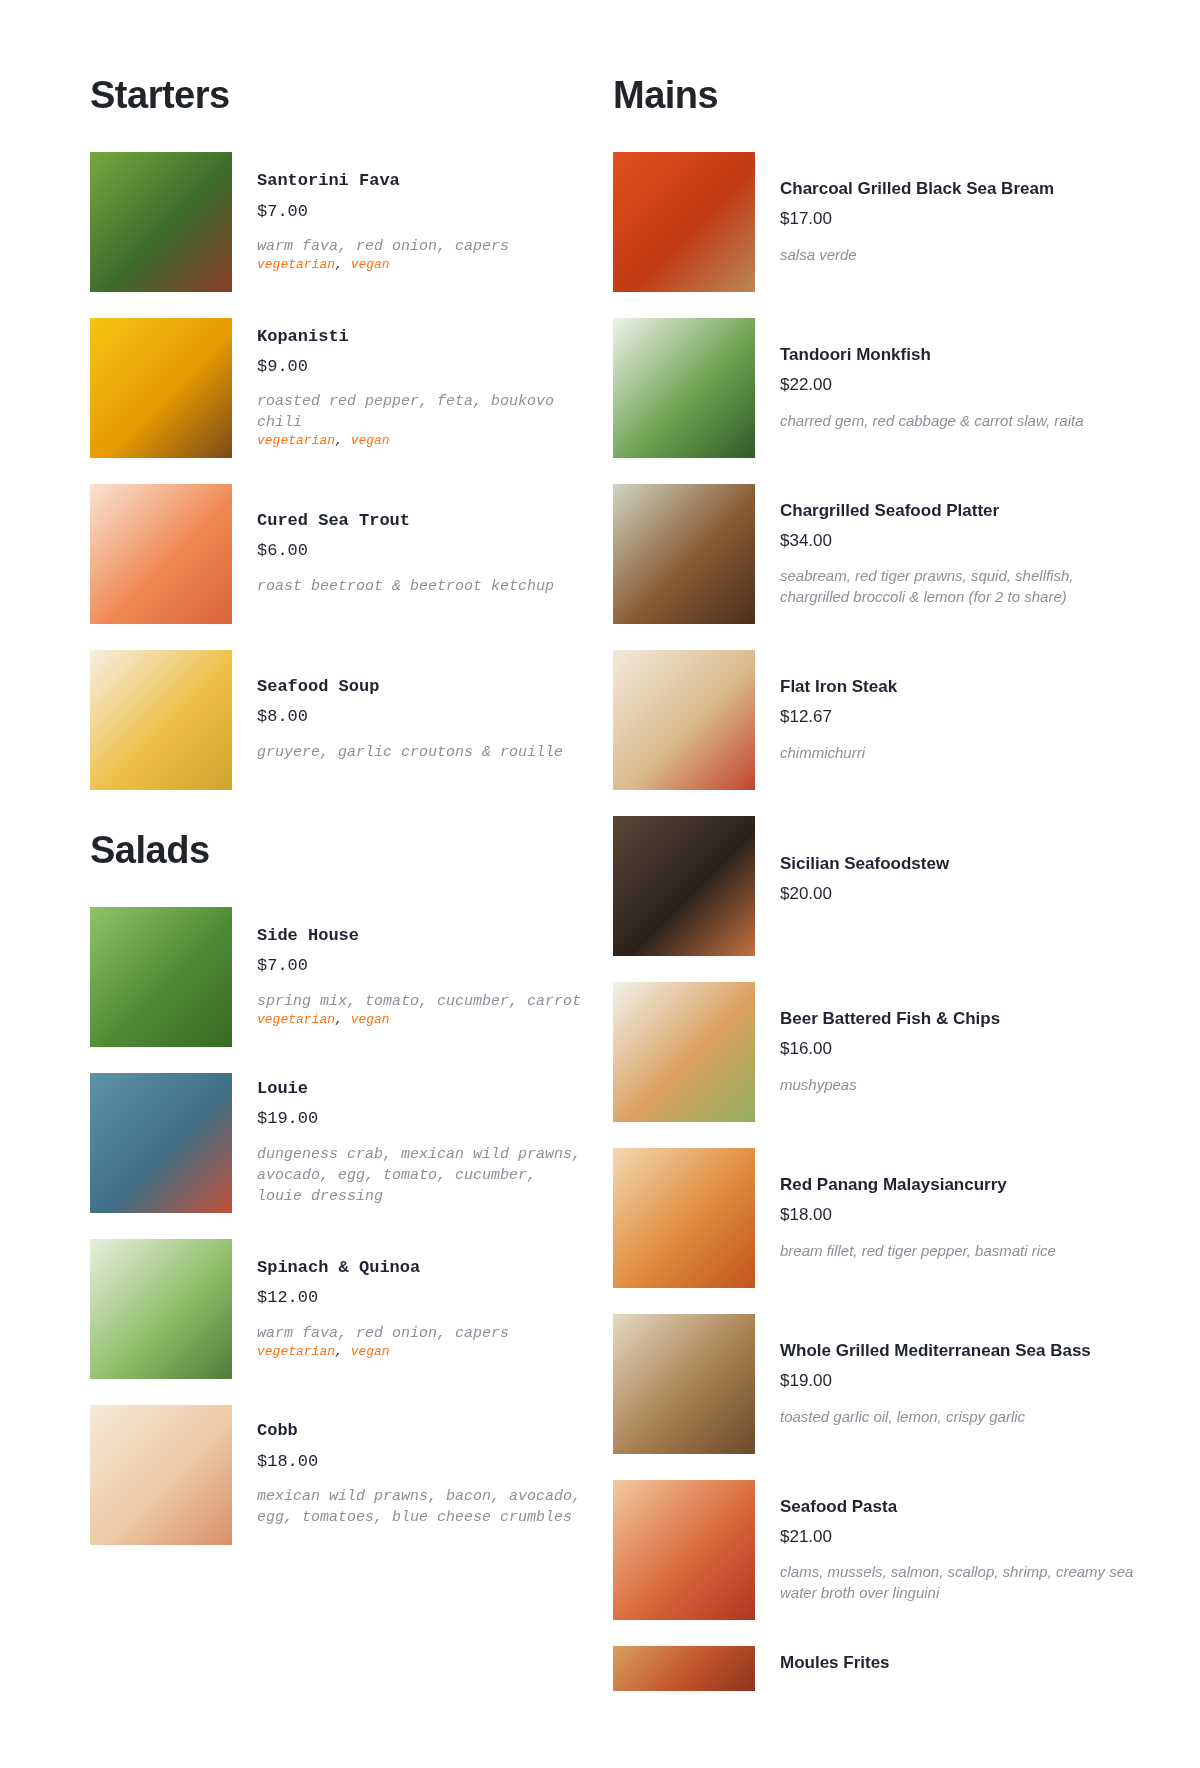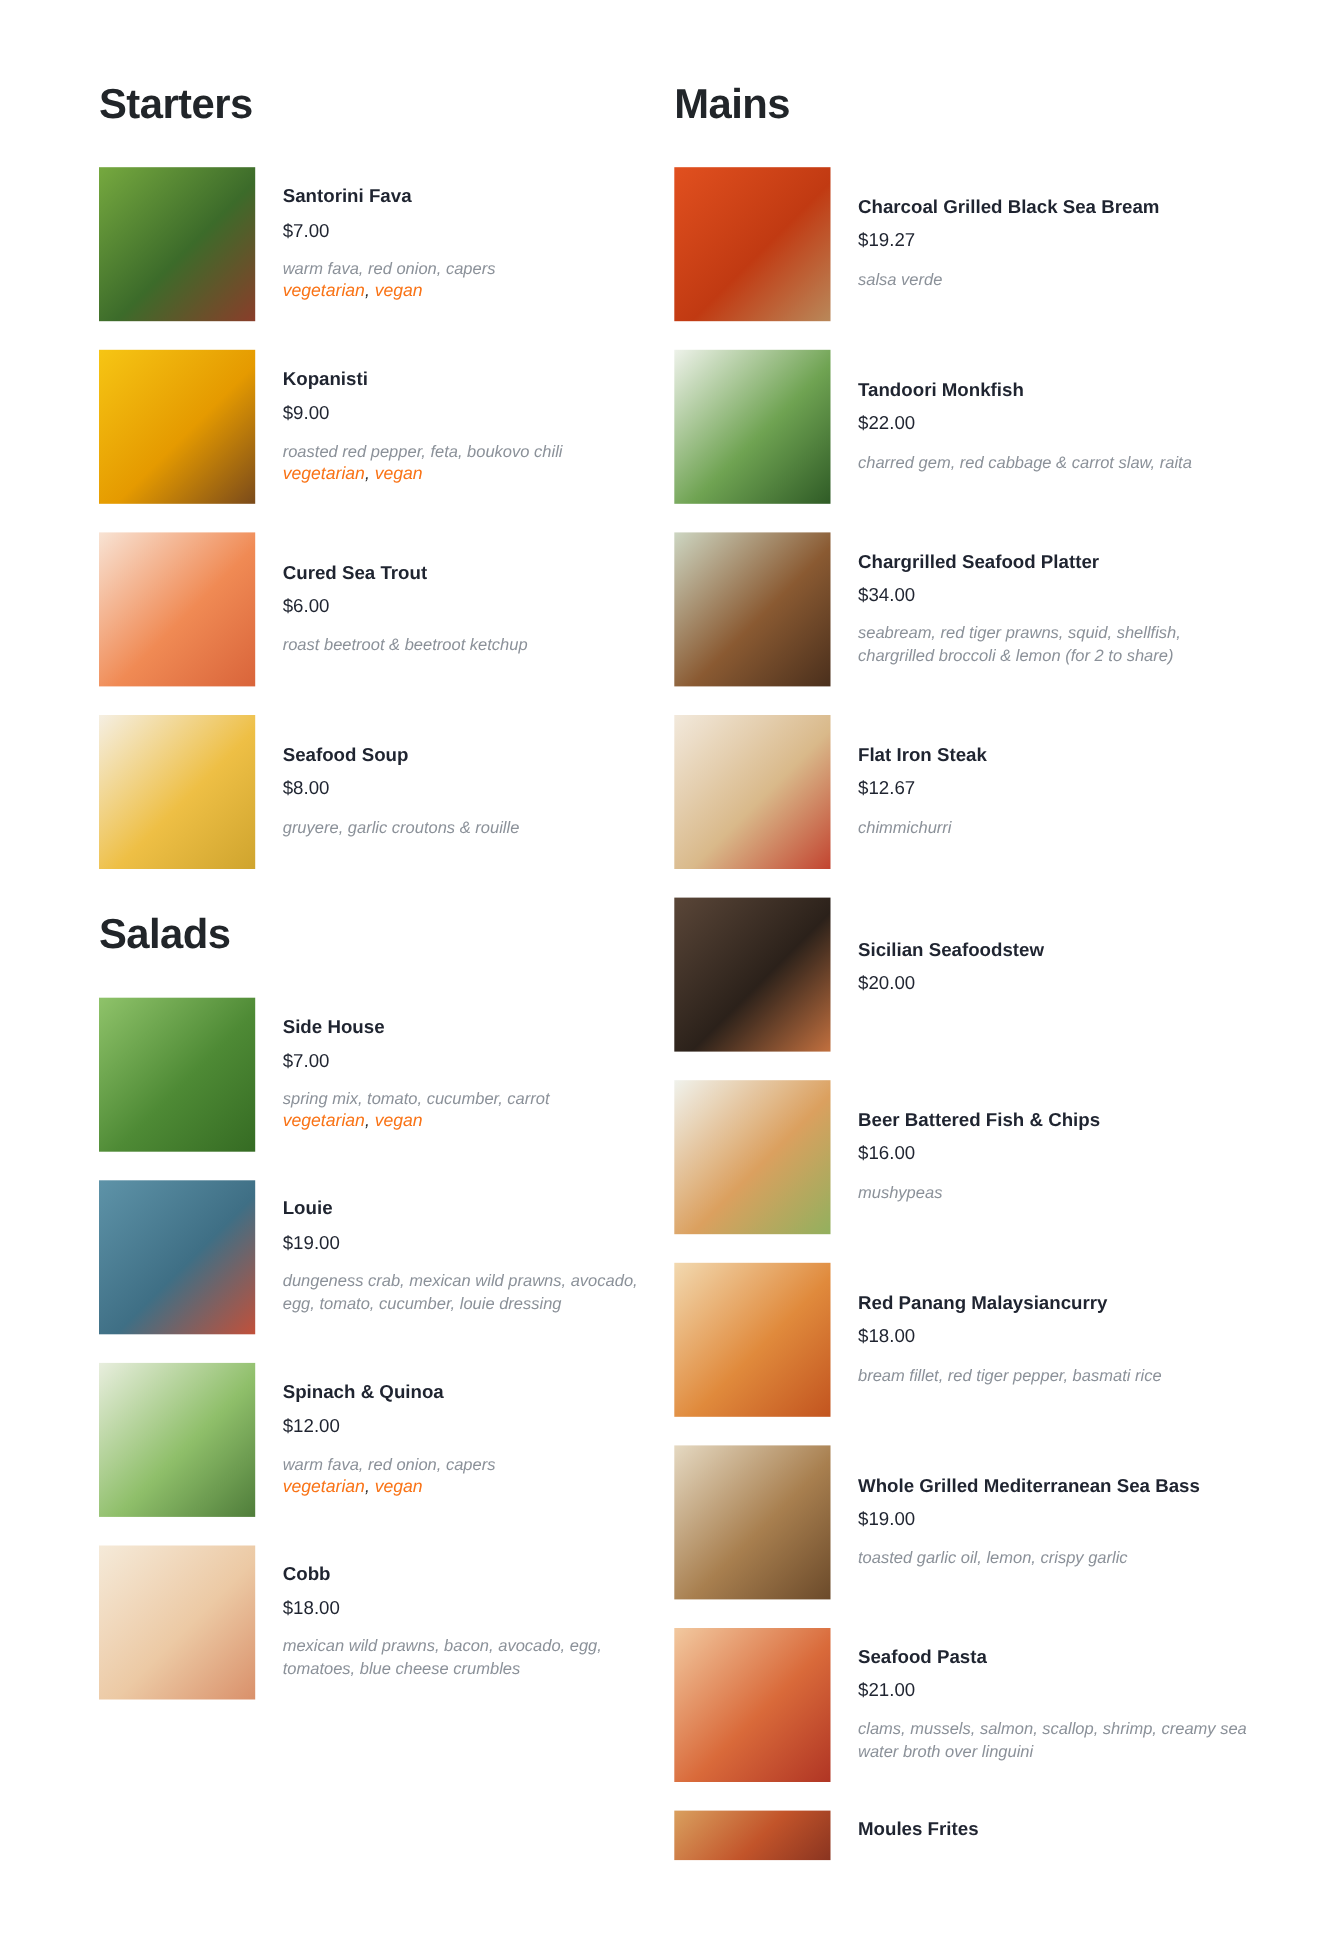--- a/index.html
+++ b/index.html
@@ -48,21 +48,21 @@
     flex: 0 0 142px;
     margin-right: 25px;
     background: #e8e8e8;
   }
   .photo.strip {
     height: 45px;
     flex-basis: 142px;
   }
   .menu-item.cut { min-height: 45px; }
   .info { min-width: 0; }
-  .col-left .info { max-width: 330px; }
+  .col-left .info { max-width: 330px; font-family: Liberation Mono, monospace; }
   .col-right .info { max-width: 362px; }
   .item-name {
     font-size: 17px;
     font-weight: 700;
     color: #1f2430;
     margin: 0 0 10px 0;
     line-height: 1.2;
   }
   .item-price {
     font-size: 17px;
@@ -72,21 +72,21 @@
     line-height: 1.2;
   }
   .item-desc {
     font-size: 15px;
     font-style: italic;
     color: #8b9199;
     margin: 0;
     line-height: 1.4;
   }
   .item-tags {
-    font-size: 16px;
+    font-size: 13px;
     font-style: italic;
     color: #2a2a2a;
     margin: 0 0 0 0;
     line-height: 1.2;
   }
   .item-tags .tag {
     color: var(--tag-color, #f97316);
     cursor: pointer;
   }
 </style>
@@ -187,21 +187,21 @@
   </section>
 </div>
   <div class="col col-right" id="col-right">
   <section class="menu-section">
     <h2 class="section-title">Mains</h2>
     <div class="items">
   <article class="menu-item">
     <div class="photo" title="grilled fish fillet on red sauce" style="background: linear-gradient(135deg, rgb(225, 80, 31) 0%, rgb(193, 58, 18) 55%, rgb(185, 136, 90) 100%);"></div>
     <div class="info">
       <h3 class="item-name">Charcoal Grilled Black Sea Bream</h3>
-      <div class="item-price">$19.27</div>
+      <div class="item-price">$17.00</div>
       <p class="item-desc">salsa verde</p>
 
     </div>
   </article>
 
   <article class="menu-item">
     <div class="photo" title="monkfish with green spaghetti and spinach" style="background: linear-gradient(135deg, rgb(238, 242, 234) 0%, rgb(111, 163, 82) 55%, rgb(47, 91, 38) 100%);"></div>
     <div class="info">
       <h3 class="item-name">Tandoori Monkfish</h3>
       <div class="item-price">$22.00</div>

